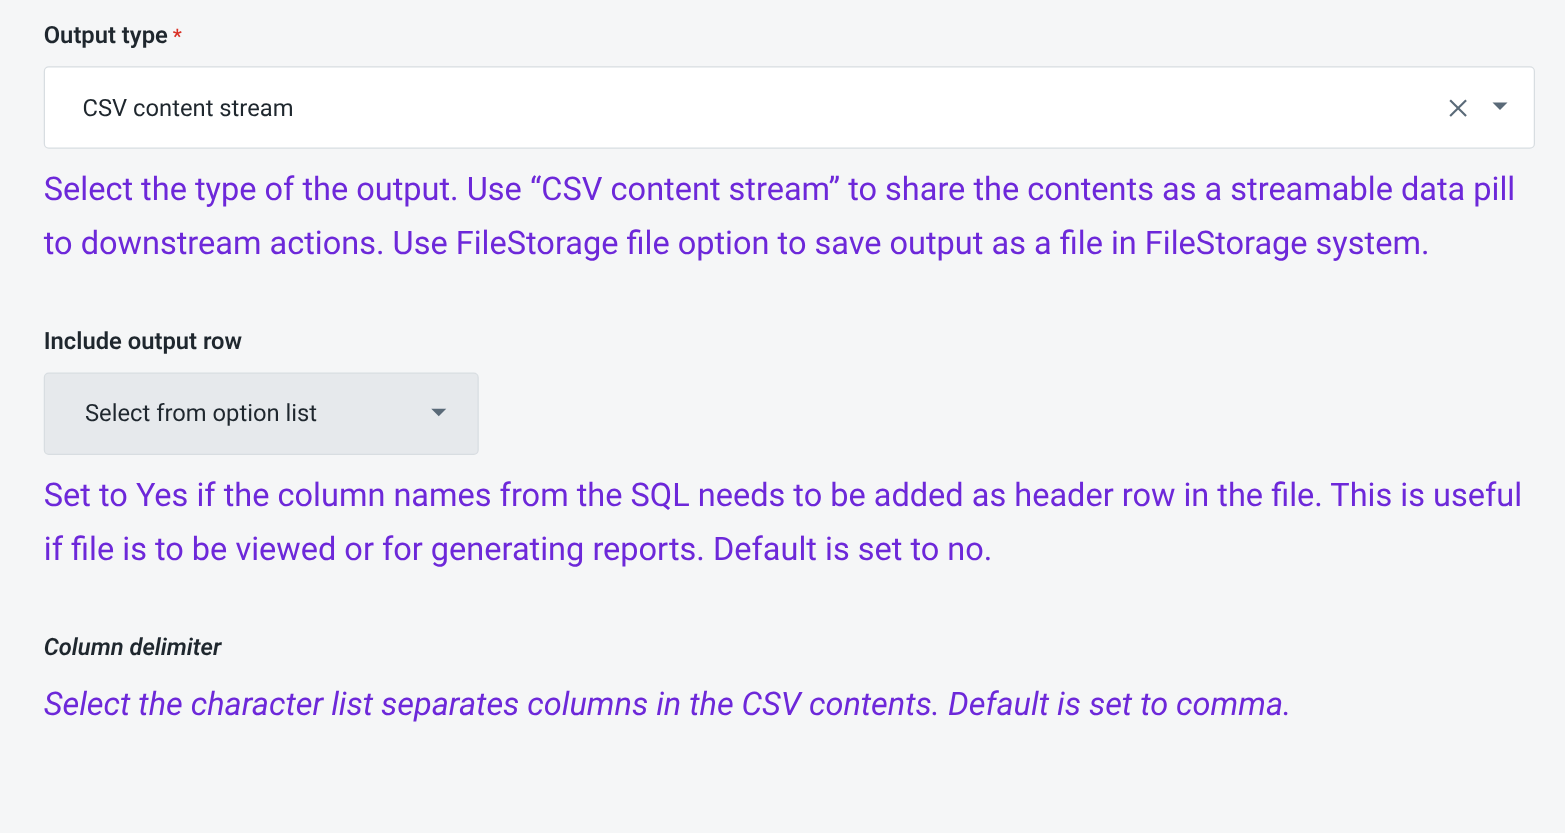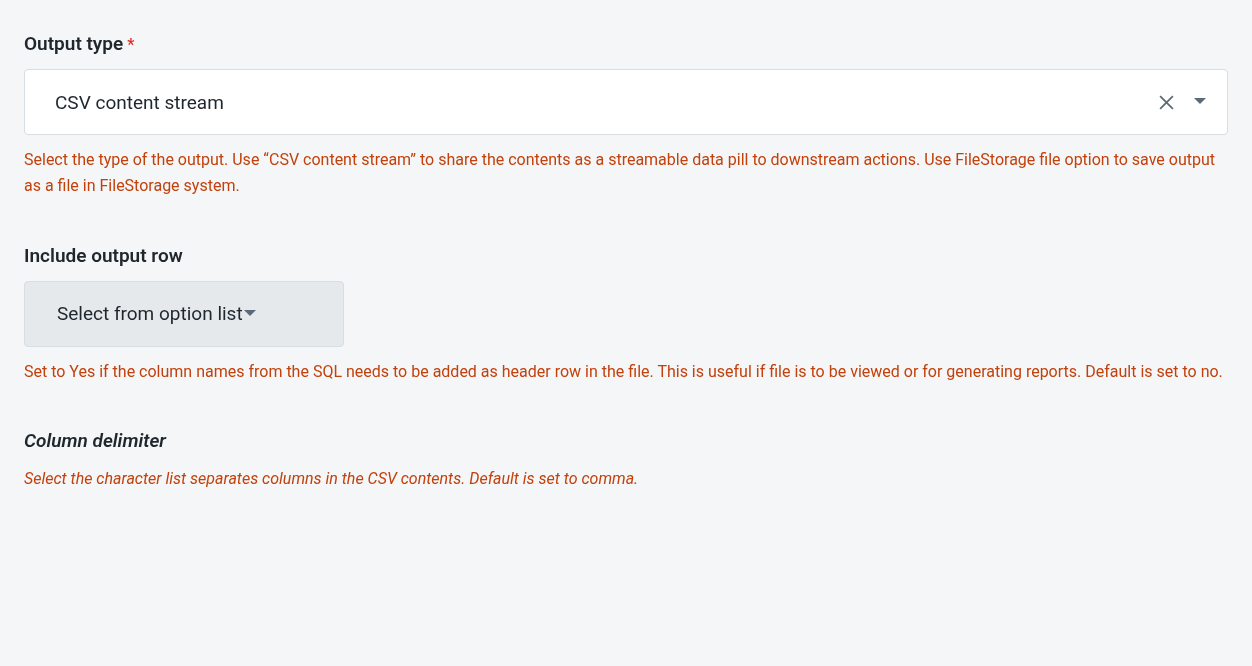--- a/index.html
+++ b/index.html
@@ -6,21 +6,22 @@
   html, body {
     margin: 0;
     padding: 0;
     width: 1252px;
     height: 666px;
     background: #f5f6f7;
     font-family: -apple-system, BlinkMacSystemFont, "Segoe UI", Roboto, "Helvetica Neue", Arial, sans-serif;
     color: #1f272e;
   }
   .page {
-    padding: 32px 24px 24px 24px;
+    padding: 16px 24px 24px 24px;
+    margin-left: 11px;
   }
   .field-group {
     margin-bottom: 44px;
   }
   .field-group:last-child {
     margin-bottom: 0;
     font-style: italic;
   }
   .field-label {
     font-size: 19px;
@@ -69,37 +70,38 @@
     align-items: center;
     justify-content: center;
     cursor: pointer;
     color: #5a6a78;
   }
   .icon-btn svg { display: block; }
 
   .option-list-select {
     display: flex;
     align-items: center;
+    justify-content: space-between;
     background: #e6e9ec;
     border: 1px solid #d8dde1;
     border-radius: 4px;
     height: 66px;
-    width: 320px;
+    width: 348px;
     padding: 0 24px 0 32px;
     cursor: pointer;
     flex: 0 0 auto;
   }
   .option-list-select .value-text {
     font-size: 19px;
     color: #1f272e;
   }
   .help-text {
-    font-size: 16px;
+    font-size: 26px;
     line-height: 1.65;
-    color: #c2410c;
+    color: #6d28d9;
     font-weight: 400;
     margin-top: 10px;
   }
 </style>
 </head>
 <body>
 
 <div class="page">
 
   <div class="field-group">

